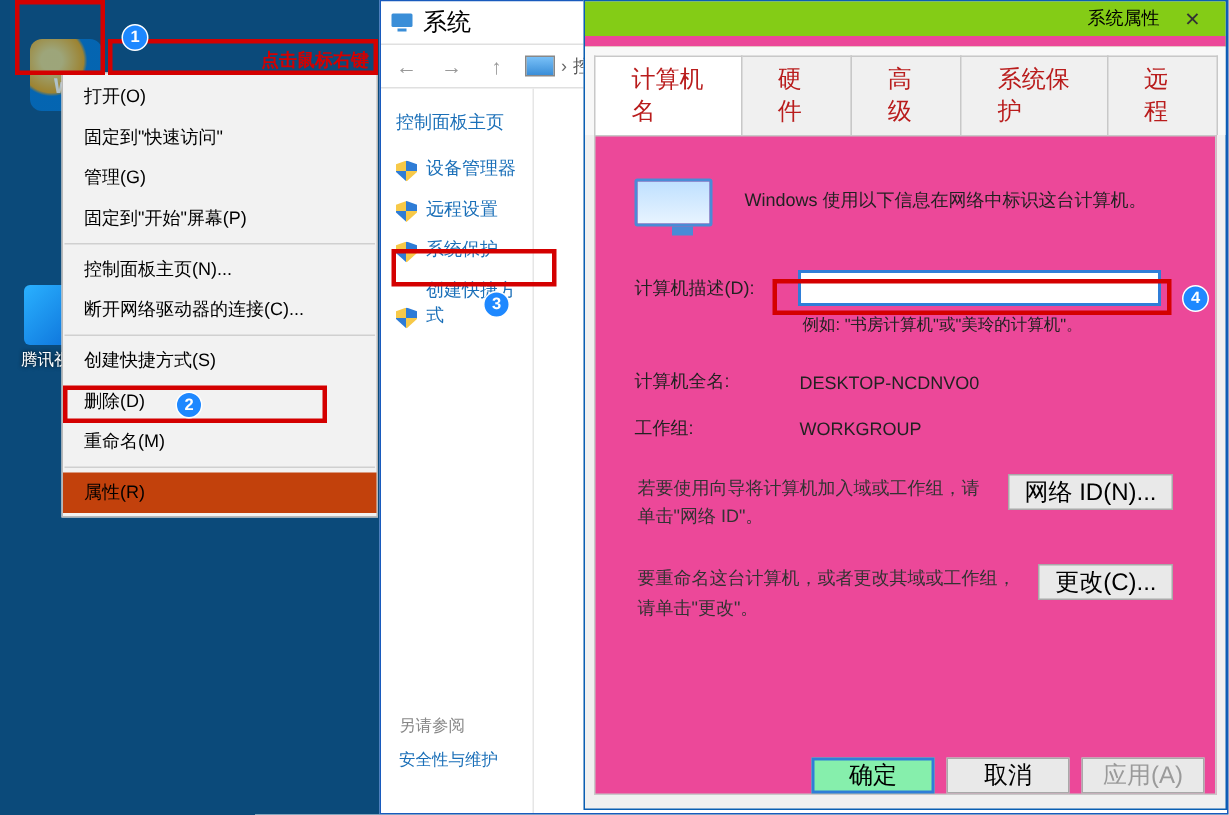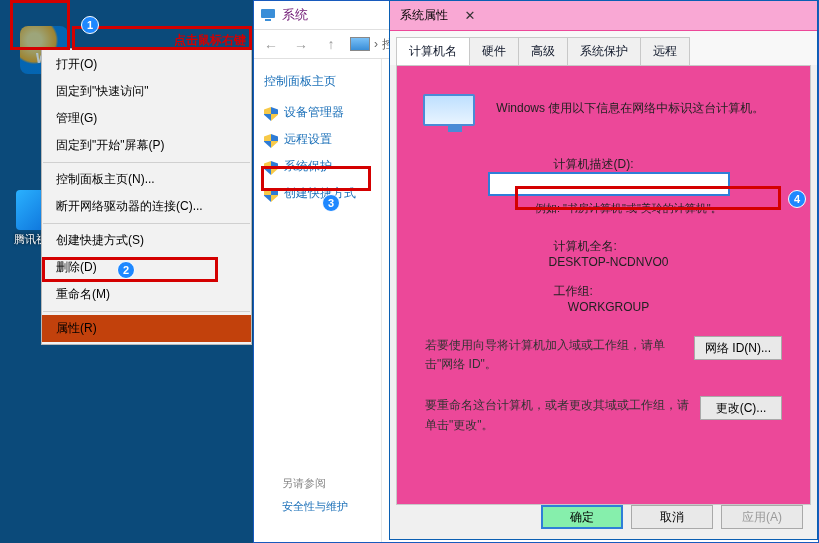--- a/index.html
+++ b/index.html
@@ -21,57 +21,57 @@
   
   .context-menu { position: absolute; top: 48px; left: 41px; width: 211px; background: #f2f2f2; border: 1px solid #b9b9b9; z-index: 10; padding: 2px 0; }
   .context-menu .item { padding: 5px 14px; font-size: 12px; color: #000; cursor: default; }
   .context-menu .sep { height: 1px; background: #d0d0d0; margin: 3px 1px; }
   .context-menu .item.hl { background: #c2410c; }
 
   
   .sys-window { position: absolute; top: 0; left: 253px; width: 566px; height: 543px; background: #fff; border: 1px solid #185abd; }
   .sys-titlebar { height: 28px; display: flex; align-items: center; padding: 0 6px; background: #fff; }
   .sys-titlebar .sys-icon { width: 16px; height: 16px; margin-right: 6px; }
-  .sys-titlebar .title { font-size: 13px; color: #701a75; }
+  .sys-titlebar .title { font-size: 16px; color: #000000; }
   .sys-toolbar { height: 30px; border-top:1px solid #e0e0e0; border-bottom:1px solid #e0e0e0; display:flex; align-items:center; padding:0 6px; gap:8px; color:#555;}
   .nav-arrow { width:22px; height:22px; display:flex; align-items:center; justify-content:center; color:#999; font-size:14px;}
   .crumb { display:flex; align-items:center; gap:4px; }
   .crumb .mini-pc { width:20px; height:14px; background:linear-gradient(#79c0f7,#3a8ed8); border:1px solid #888;}
   .sys-body { display:flex; height: calc(100% - 58px); }
-  .sys-sidebar { width:128px; padding:14px 10px; border-right:1px solid #e6e6e6; }
+  .sys-sidebar { width:102px; padding:14px 10px; border-right:1px solid #e6e6e6; }
   .sys-sidebar .head { color:#1a6fb8; font-size:12px; margin-bottom:14px; }
   .sys-sidebar .lnk { display:flex; align-items:flex-end; gap:6px; color:#1a6fb8; font-size:12px; margin:10px 0; cursor:pointer;}
   .shield { width:14px; height:14px; background: conic-gradient(#2e7cd6 0 25%, #f7c948 25% 50%, #2e7cd6 50% 75%, #f7c948 75% 100%); clip-path: polygon(50% 0,100% 18%,100% 55%,50% 100%,0 55%,0 18%); flex-shrink:0;}
-  .sys-sidebar .foot { position:absolute; bottom:20px; left:28px; }
+  .sys-sidebar .foot { position:absolute; bottom:20px; left:12px; }
   .sys-sidebar .foot div { color:#888; font-size:11px; margin:8px 0;}
   .sys-sidebar .foot .fl { color:#1a6fb8;}
   .sys-main { flex:1; padding:10px; font-size:12px; color:#444; position:relative; }
   .sys-main .line { margin:430px 0 0 180px; }
 
   
   .props { position: absolute; top: 0; left: 389px; width: 429px; height: 540px; background: #f0f0f0; border: 1px solid #0a5fb3; z-index: 30; border-top-width:1px; }
-  .props .p-titlebar { height: 30px; background:#f9a8d4; display:flex; align-items:center; justify-content:flex-start; padding:0 0 0 10px; border-bottom:1px solid #ec4899;}
+  .props .p-titlebar { height: 30px; background:#84cc16; display:flex; align-items:center; justify-content:flex-end; padding:0 0 0 10px; border-bottom:7px solid #ec4899;}
   .props .p-titlebar span { font-size:12px; }
   .props .closebtn { width:44px; height:28px; display:flex; align-items:center; justify-content:center; font-size:13px; color:#333; }
   .tabs { display:flex; background:#f8f8f8; padding: 6px 6px 0 6px; }
-  .tab { padding:5px 12px; font-size:12px; border:1px solid #c8c8c8; border-bottom:none; margin-right:-1px; background:#f0f0f0; color:#0f172a; cursor:pointer;}
+  .tab { padding:5px 24px; font-size:16px; border:1px solid #c8c8c8; border-bottom:none; margin-right:-1px; background:#f0f0f0; color:#b91c1c; cursor:pointer;}
   .tab.active { background:#fff; position:relative; z-index:2; }
   .tabpanel { background:#ec4899; border:1px solid #c8c8c8; margin:0 6px; padding:24px 16px 16px 16px; height:440px; position:relative;}
   .pc-illus { width:64px; height:42px; margin:4px 0 6px 10px; display:inline-block; vertical-align:top;}
   .pc-illus .mon { width:52px; height:32px; border:2px solid #4a8bd6; background:linear-gradient(#bfe0ff,#e8f4ff); border-radius:2px;}
   .pc-illus .stand { width:14px; height:6px; background:#4a8bd6; margin:0 auto;}
   .info-text { display:inline-block; margin-left:6px; margin-top:10px; font-size:12px; color:#222;}
-  .form-row { display:flex; align-items:center; margin:14px 0 0 10px; font-size:12px;flex-direction:column;}
+  .form-row { display:flex; align-items:center; margin:14px 0 0 10px; font-size:12px;}
   .form-row label { width:110px; color:#222;}
   .form-row .val { color:#222; }
   .txtinput { width:240px; height:22px; border:1px solid #7a9fd4; padding:0 4px; font-size:12px; outline:2px solid #2f7ed8; outline-offset:-1px;}
   .hint { font-size:11px; color:#222; margin:6px 0 0 122px;}
   .section-text { font-size:12px; color:#333; margin:22px 12px 0 12px; line-height:1.6; display:flex; }
   .section-text .t { flex:1; padding-right:8px;}
-  .btn { min-width:82px; height:24px; background:#e9e9e9; border:1px solid #a9a9a9; font-size:12px; padding:0 10px; cursor:pointer;}
+  .btn { min-width:82px; height:24px; background:#e9e9e9; border:1px solid #a9a9a9; font-size:16px; padding:0 10px; cursor:pointer;}
   .props-footer { position:absolute; bottom:10px; right:14px; display:flex; gap:8px;}
   .btn.primary { border:2px solid #2f7ed8; background:#86efac;}
   .btn[disabled] { color:#9a9a9a; }
 
   .tip-label { position:absolute; top:32px; left:174px; font-size:12px; color:#d40000; font-weight:bold; z-index:52;}
 </style>
 </head>
 <body>
 
 <div class="wm-logo"></div>

